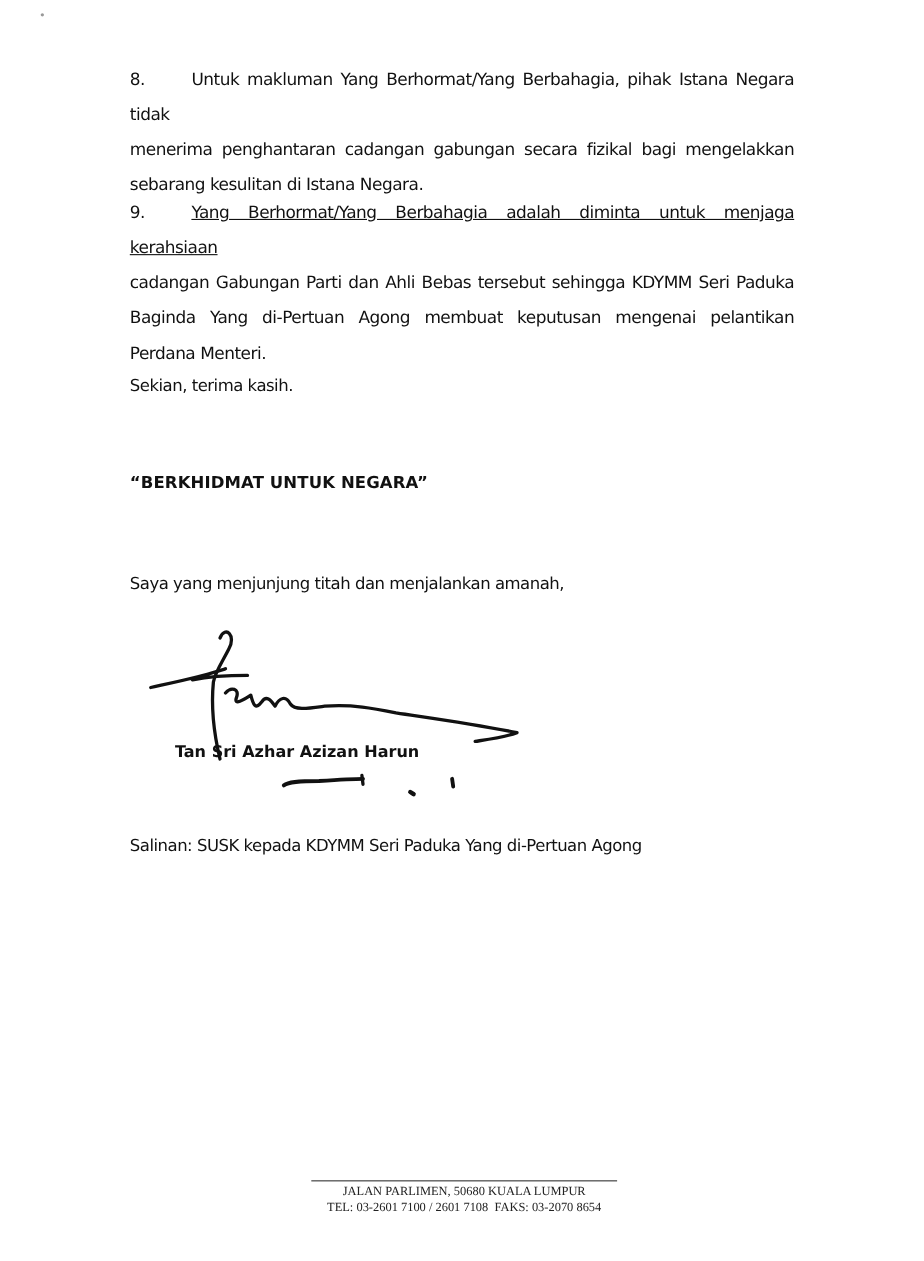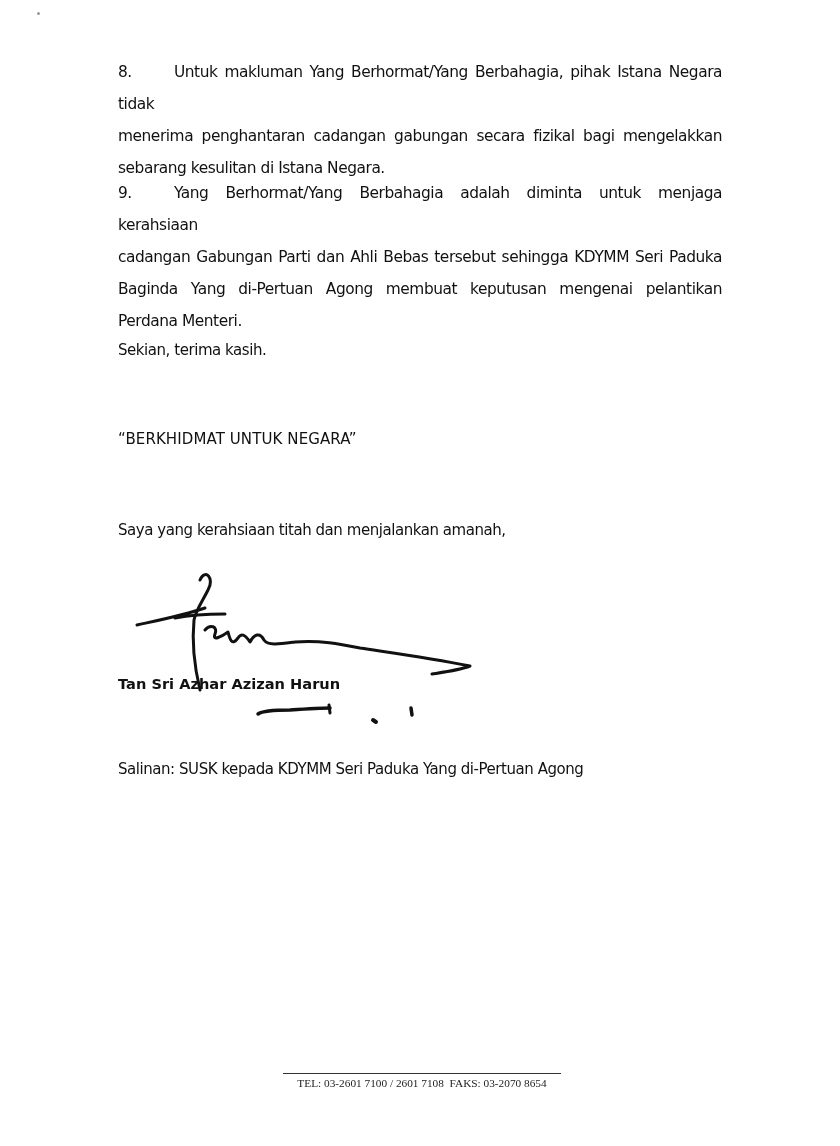--- a/index.html
+++ b/index.html
@@ -7,23 +7,23 @@
            font-family: "DejaVu Sans", sans-serif; color: #111; }
     .page { position: absolute; left: 0; top: 0; width: 688px; height: 1146px; background: #fff; }
     .para { position: absolute; left: 118px; width: 604px; font-size: 15.4px; line-height: 32px;
             text-align: justify; letter-spacing: -0.45px; word-spacing: 0px; }
     .para .num { display: inline-block; width: 56px; }
     .para .last { text-align-last: left; }
     #p8 { top: 56px; }
     #p9 { top: 177px; }
     .line { position: absolute; left: 118px; font-size: 15px; letter-spacing: -0.45px; white-space: nowrap; }
     #closing { top: 341px; }
-    #motto { top: 430px; font-weight: normal; letter-spacing: 0.1px; font-size: 15px; }
+    #motto { top: 430px; font-weight: bold; letter-spacing: 0.1px; font-size: 15px; }
     #intro { top: 521px; }
-    #signer { top: 675px; font-weight: bold; font-size: 14.6px; letter-spacing: 0px; }
+    #signer { top: 675px; font-weight: bold; font-size: 14.6px; letter-spacing: 0px; margin-left: 41px; }
     #cc { top: 736px; margin-top: 24px; }
     .sig { position: absolute; left: 130px; top: 570px; width: 360px; height: 160px; }
     .footer { position: absolute; left: 283px; top: 1073px; width: 278px; border-top: 1.5px solid #333;
               text-align: center; font-family: "Liberation Serif", serif; font-size: 11.3px;
               line-height: 15px; color: #222; padding-top: 2px; }
     .speck { position: absolute; background: #999; border-radius: 50%; }
   </style>
 </head>
 <body>
 
@@ -32,41 +32,42 @@
   <div class="speck" style="left:37px;top:12px;width:3px;height:3px;"></div>
 
   <div class="para" id="p8">
     <div style="text-align:justify;text-align-last:justify;">
       <span class="num">8.</span><span>Untuk makluman Yang Berhormat/Yang Berbahagia, pihak Istana Negara tidak</span>
     </div>
     <div class="last">menerima penghantaran cadangan gabungan secara fizikal bagi mengelakkan sebarang kesulitan di Istana Negara.</div>
   </div>
 
   <div class="para" id="p9">
-    <div style="text-align:justify;text-align-last:justify;">
+    <div style="text-align:justify;text-align-last:justify;text-decoration:underline;">
       <span class="num">9.</span><span>Yang Berhormat/Yang Berbahagia adalah diminta untuk menjaga kerahsiaan</span>
     </div>
     <div class="last">cadangan Gabungan Parti dan Ahli Bebas tersebut sehingga KDYMM Seri Paduka Baginda Yang di-Pertuan Agong membuat keputusan mengenai pelantikan Perdana Menteri.</div>
   </div>
 
   <div class="line" id="closing">Sekian, terima kasih.</div>
   <div class="line" id="motto">“BERKHIDMAT UNTUK NEGARA”</div>
-  <div class="line" id="intro">Saya yang kerahsiaan titah dan menjalankan amanah,</div>
+  <div class="line" id="intro">Saya yang menjunjung titah dan menjalankan amanah,</div>
 
   <svg class="sig" viewBox="0 0 360 160" xmlns="http://www.w3.org/2000/svg">
     <g fill="none" stroke="#111" stroke-width="3" stroke-linecap="round" stroke-linejoin="round">
       <path d="M7 55 C 30 50, 55 45, 75 38 C 60 42, 50 46, 45 48 C 60 45, 80 44, 95 44"></path>
       <path d="M70 10 C 75 -2, 85 8, 78 20 C 72 32, 66 40, 64 50 C 62 70, 64 95, 70 120"></path>
       <path d="M75 60 C 80 54, 88 56, 85 64 C 82 72, 92 66, 98 62 C 100 70, 102 76, 108 68 C 112 62, 116 66, 120 72 C 124 64, 130 62, 134 70 C 138 76, 150 74, 165 72 C 190 70, 210 74, 230 78 C 270 84, 300 88, 340 96 C 330 100, 315 102, 302 104"></path>
       <path d="M128 144 C 132 141, 140 140, 160 140 C 175 139, 190 138, 200 138" stroke-width="3.5"></path>
       <path d="M199 135 L 200 143" stroke-width="3"></path>
       <path d="M281 138 L 282 145" stroke-width="3.5"></path>
       <path d="M243 150 L 246 152" stroke-width="4"></path>
     </g>
   </svg>
 
   <div class="line" id="signer">Tan Sri Azhar Azizan Harun</div>
   <div class="line" id="cc">Salinan: SUSK kepada KDYMM Seri Paduka Yang di-Pertuan Agong</div>
 
   <div class="footer">
+    <div>JALAN PARLIMEN, 50680 KUALA LUMPUR</div>
     <div style="white-space:pre;">TEL: 03-2601 7100 / 2601 7108  FAKS: 03-2070 8654</div>
   </div>
 </div>
 
 </body></html>

